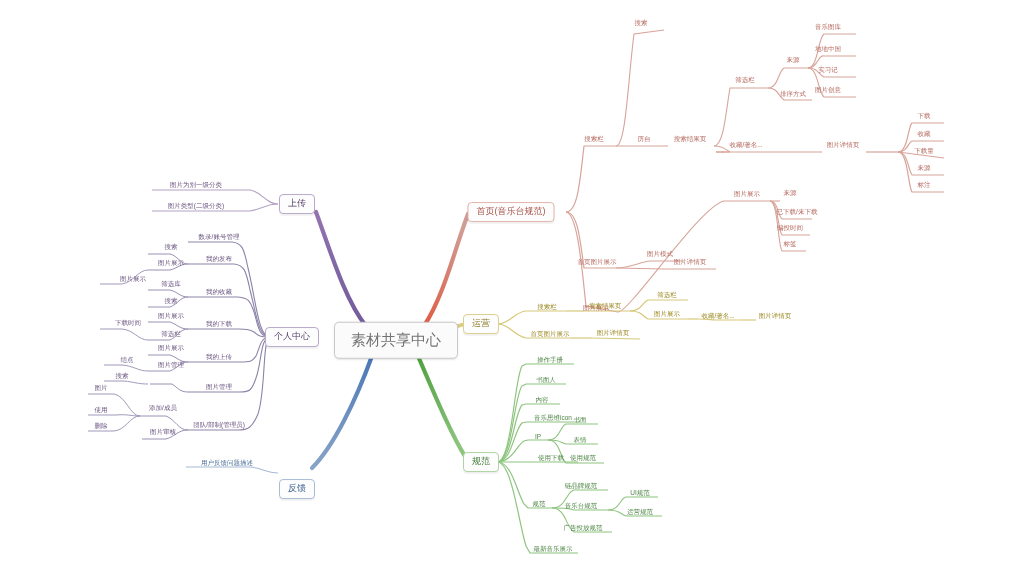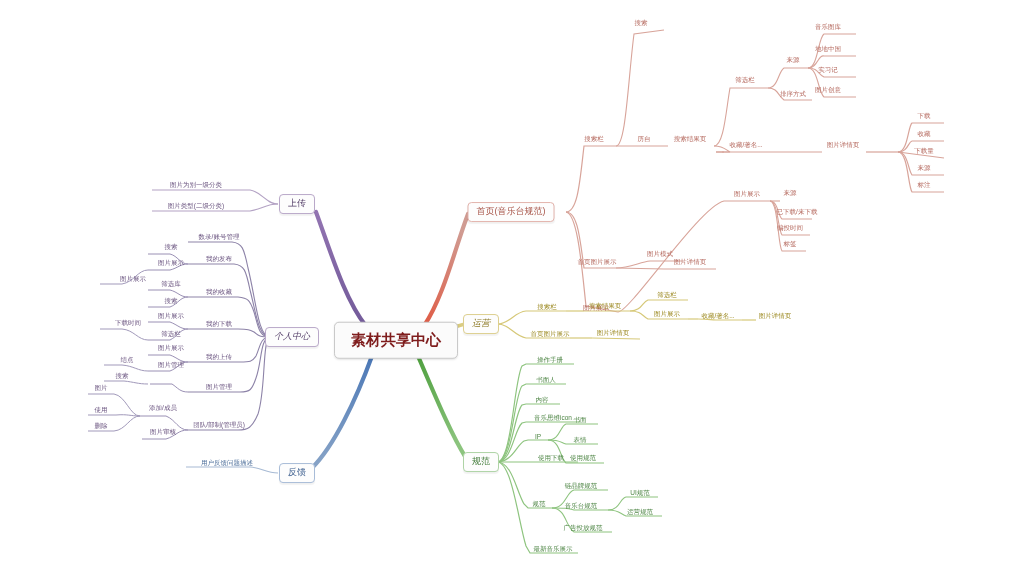--- a/index.html
+++ b/index.html
@@ -22,43 +22,43 @@
   .node {
     position: absolute;
     box-sizing: border-box;
     white-space: nowrap;
     transform: translate(-50%, -50%);
     line-height: 1.1;
   }
   
   .n-root {
     font-size: 15px;
-    font-weight: bold;
-    color: #7f1d1d;
+    font-weight: normal;
+    color: #737373;
     background: #fbfbfb;
     border: 1px solid #c9c9c9;
     border-radius: 5px;
     padding: 9px 16px;
     box-shadow: 0 1px 2px rgba(0,0,0,0.10);
   }
   
   .n-l1 {
     font-size: 9px;
     padding: 4px 8px;
     border-radius: 4px;
     background: #fdfdfd;
     border: 1px solid #cfcfcf;
     color: #3a3a3a;
     box-shadow: 0 1px 1px rgba(0,0,0,0.05);
   }
   .n-l1.c-purple { border-color: #b9a8c9; color: #56406a; }
   .n-l1.c-red    { border-color: #e3b4ad; color: #a8564a; }
-  .n-l1.c-yellow { border-color: #ddcf8e; color: #8d7a26; font-style: italic; }
+  .n-l1.c-yellow { border-color: #ddcf8e; color: #8d7a26; }
   .n-l1.c-green  { border-color: #aed3a5; color: #3f7a37; }
-  .n-l1.c-blue   { border-color: #a8bcd8; color: #3c5e8e; }
+  .n-l1.c-blue   { border-color: #a8bcd8; color: #3c5e8e; margin-top: 16px; }
   
   .n-leaf {
     font-size: 6.5px;
     color: #5a5a5a;
     padding: 0 1px 2px 1px;
   }
   .n-leaf.c-purple { color: #6b5580; }
   .n-leaf.c-red    { color: #b4675c; }
   .n-leaf.c-yellow { color: #9b881f; }
   .n-leaf.c-green  { color: #4d8544; }
@@ -243,21 +243,21 @@
 
     <g fill="none" stroke="#8ec47f" stroke-width="1.1">
       <path d="M608,510 C620,510 620,498 626,497 L658,497"></path>
       <path d="M608,510 C620,510 620,514 626,516 L662,516"></path>
     </g>
   </svg>
 
   <div class="node n-root" style="left:396px; top:340px;">素材共享中心</div>
 
   <div class="node n-l1 c-purple" style="left:297px; top:204px;">上传</div>
-  <div class="node n-l1 c-purple" style="left:292px; top:337px;font-style:italic;">个人中心</div>
+  <div class="node n-l1 c-purple" style="left:292px; top:337px;">个人中心</div>
   <div class="node n-l1 c-blue" style="left:297px; top:473px;">反馈</div>
   <div class="node n-l1 c-red" style="left:511px; top:212px;">首页(音乐台规范)</div>
   <div class="node n-l1 c-yellow" style="left:481px; top:324px;">运营</div>
   <div class="node n-l1 c-green" style="left:481px; top:462px;">规范</div>
 
   <div class="node n-leaf c-purple" style="left:196px; top:186px;">图片为别一级分类</div>
   <div class="node n-leaf c-purple" style="left:196px; top:207px;">图片类型(二级分类)</div>
 
   <div class="node n-leaf c-purple" style="left:219px; top:238px;">数录/账号管理</div>
   <div class="node n-leaf c-purple" style="left:219px; top:260px;">我的发布</div>

